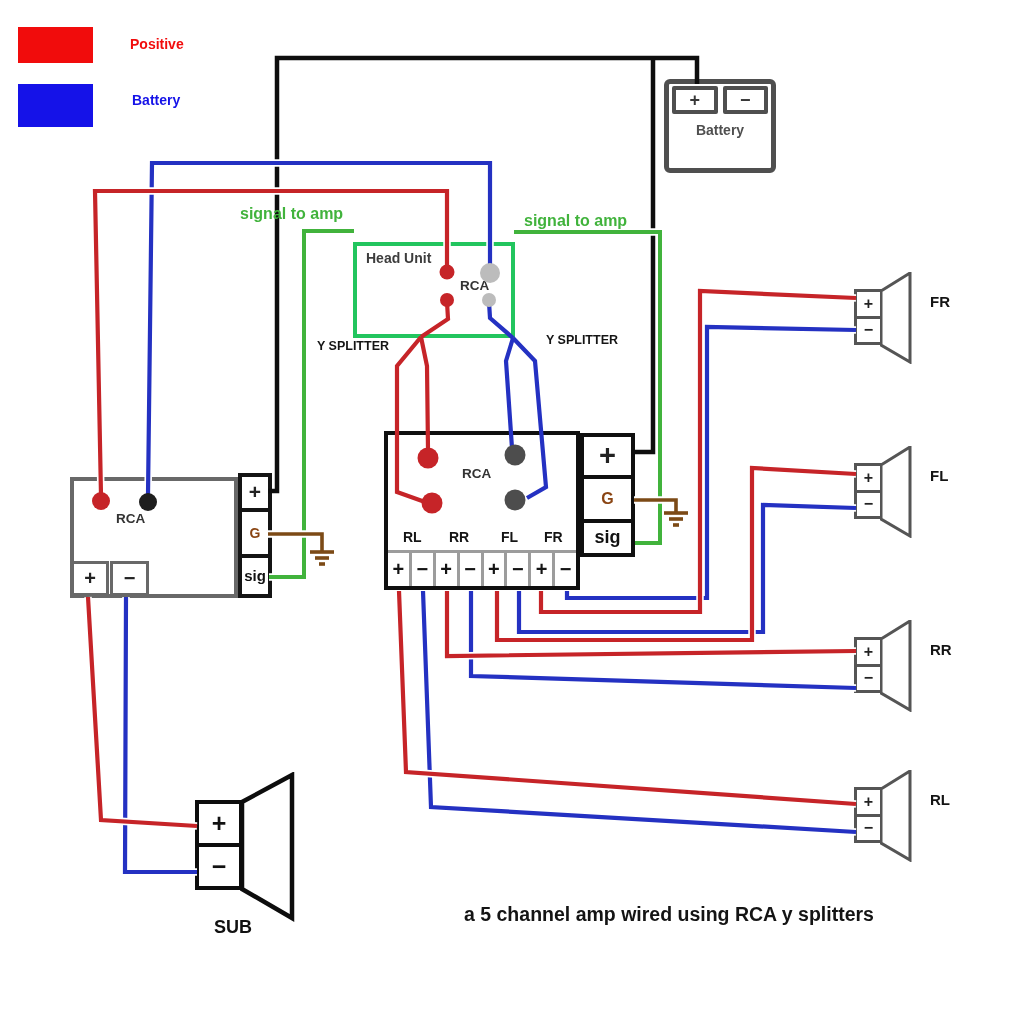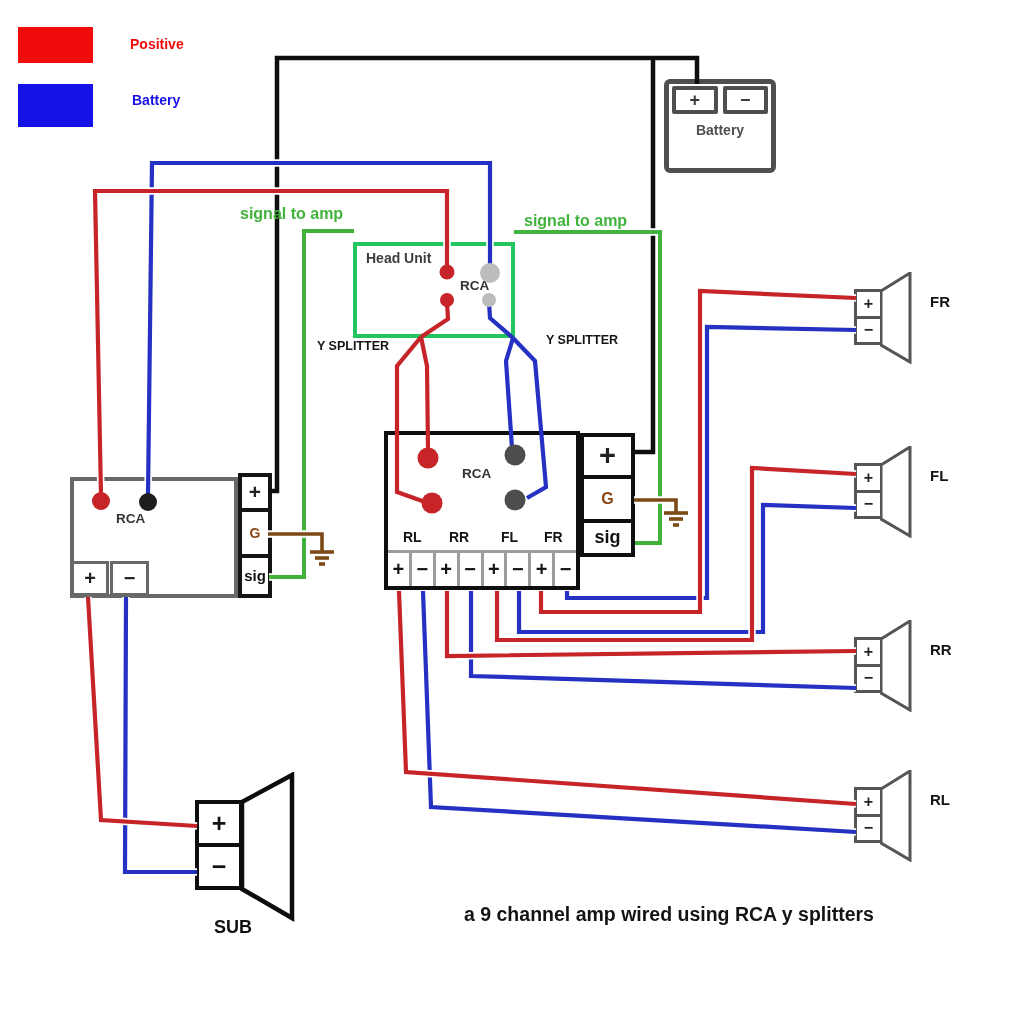--- a/index.html
+++ b/index.html
@@ -265,16 +265,16 @@
     <circle class="d-red" cx="101" cy="501" r="9"></circle>
     <circle class="d-black" cx="148" cy="502" r="9"></circle>
   </svg>
 
   <div class="txt sta-left">signal to amp</div>
   <div class="txt sta-right">signal to amp</div>
   <div class="txt ys-left">Y SPLITTER</div>
   <div class="txt ys-right">Y SPLITTER</div>
 
   <div class="caption">
-    <div>a 9 channel amp wired using RCA y splitters</div>
+    <div>a 5 channel amp wired using RCA y splitters</div>
   </div>
 
 </div>
 
 </body></html>

